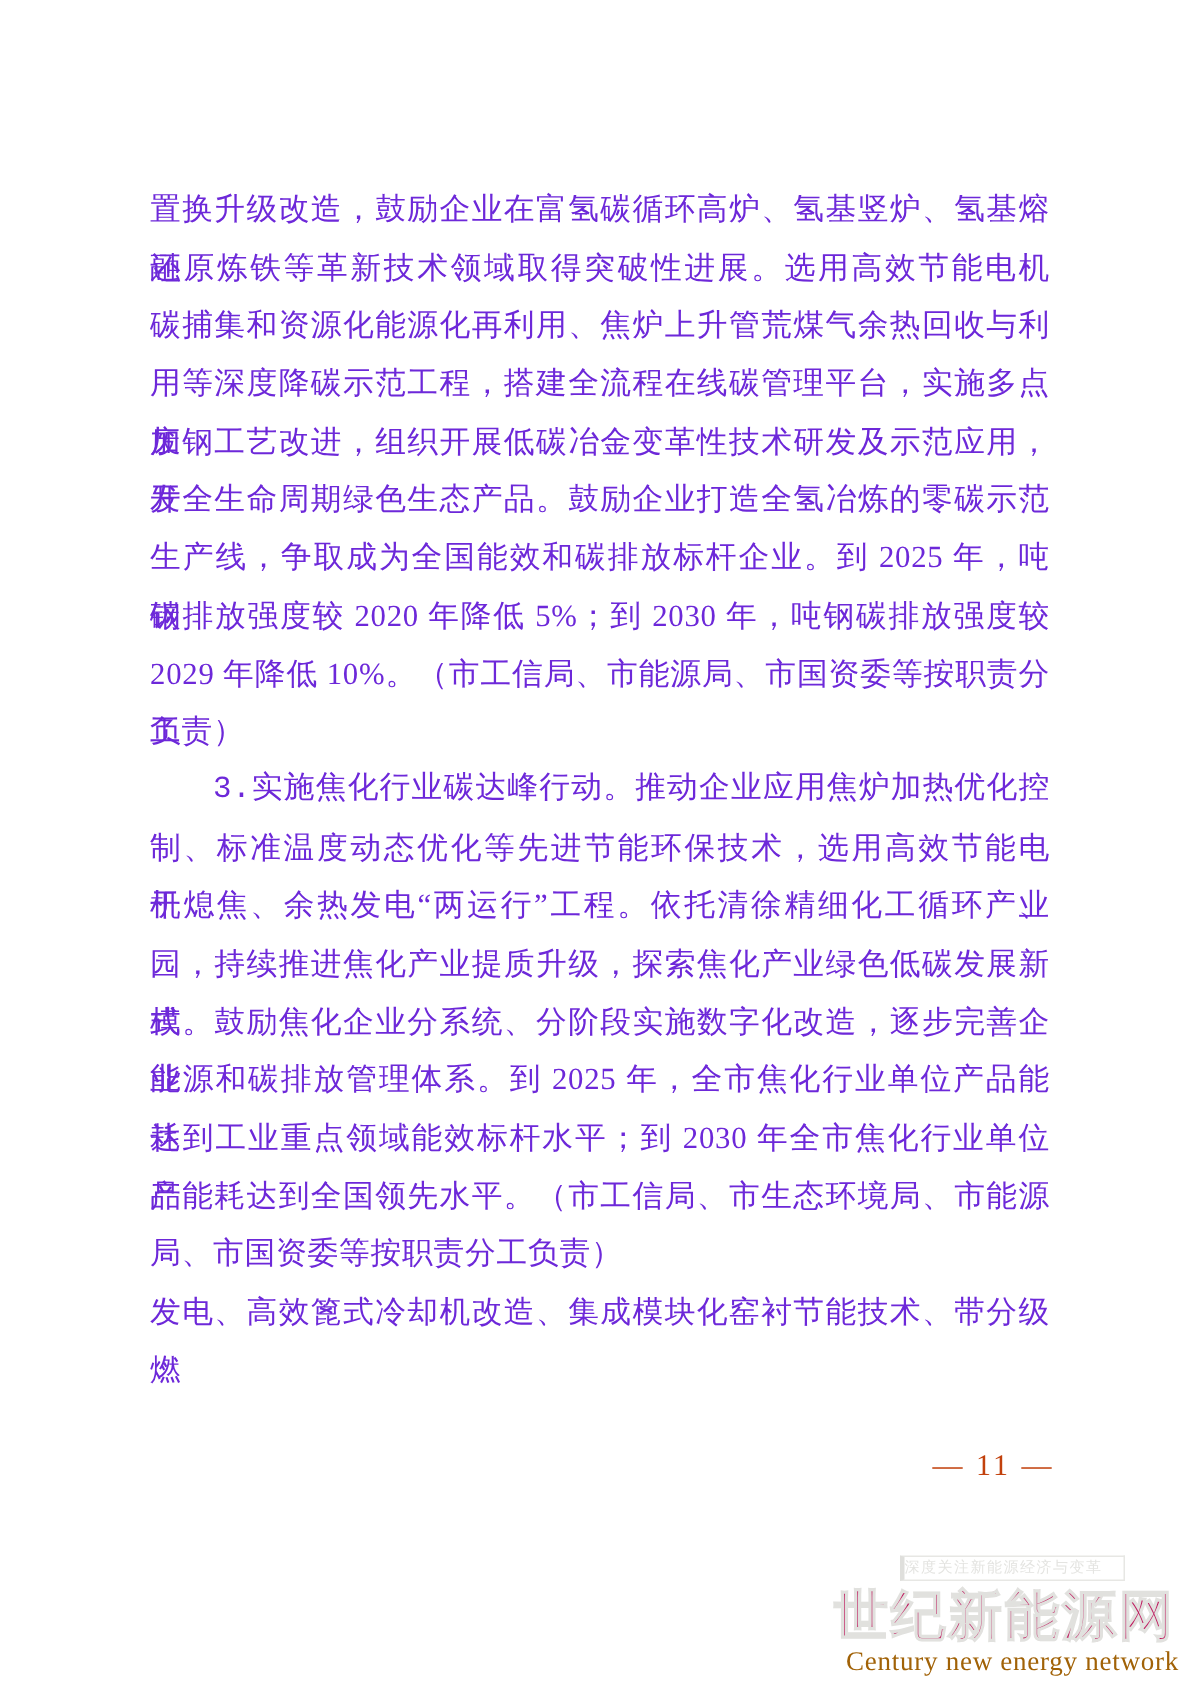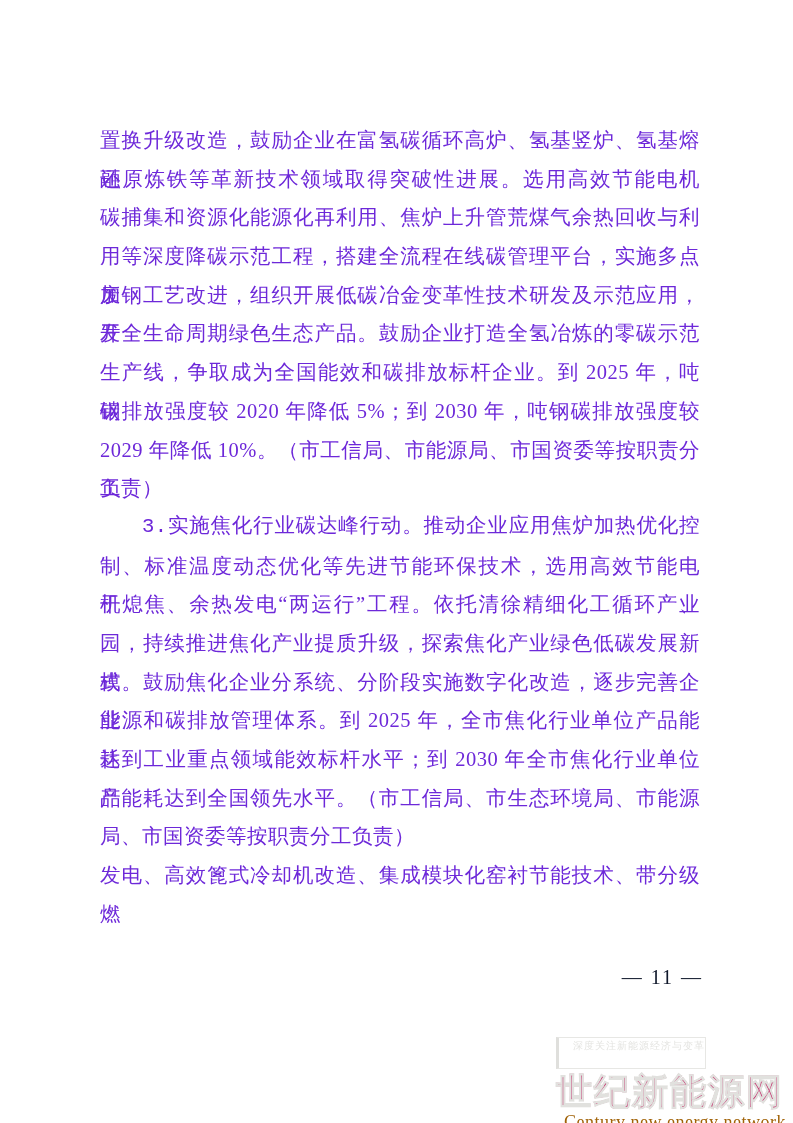--- a/index.html
+++ b/index.html
@@ -31,37 +31,38 @@
   }
   .line.indent {
     text-indent: 42px;
     font-family: Liberation Mono, monospace;
   }
   .page-number {
     position: absolute;
     top: 966px;
     right: 90px;
     font-size: 20px;
-    color: #0f172a;
+    color: #c2410c;
     letter-spacing: 2px;
     white-space: nowrap;
   }
   .watermark {
     position: absolute;
     left: 556px;
     top: 1037px;
     width: 238px;
   }
   .wm-tagline {
     box-sizing: border-box;
+    margin-left: 44px;
     width: 150px;
-    height: 32px;
+    height: 17px;
     line-height: 15px;
     font-size: 10px;
-    text-align: right;
+    text-align: left;
     letter-spacing: 1px;
     color: #e4e4e1;
     border: 1px solid #e7e7e4;
     border-left: 3px solid #dfdfdc;
     white-space: nowrap;
     overflow: hidden;
     font-family: "Liberation Sans", "DejaVu Sans", sans-serif;
   }
   .wm-title {
     margin-top: 4px;

